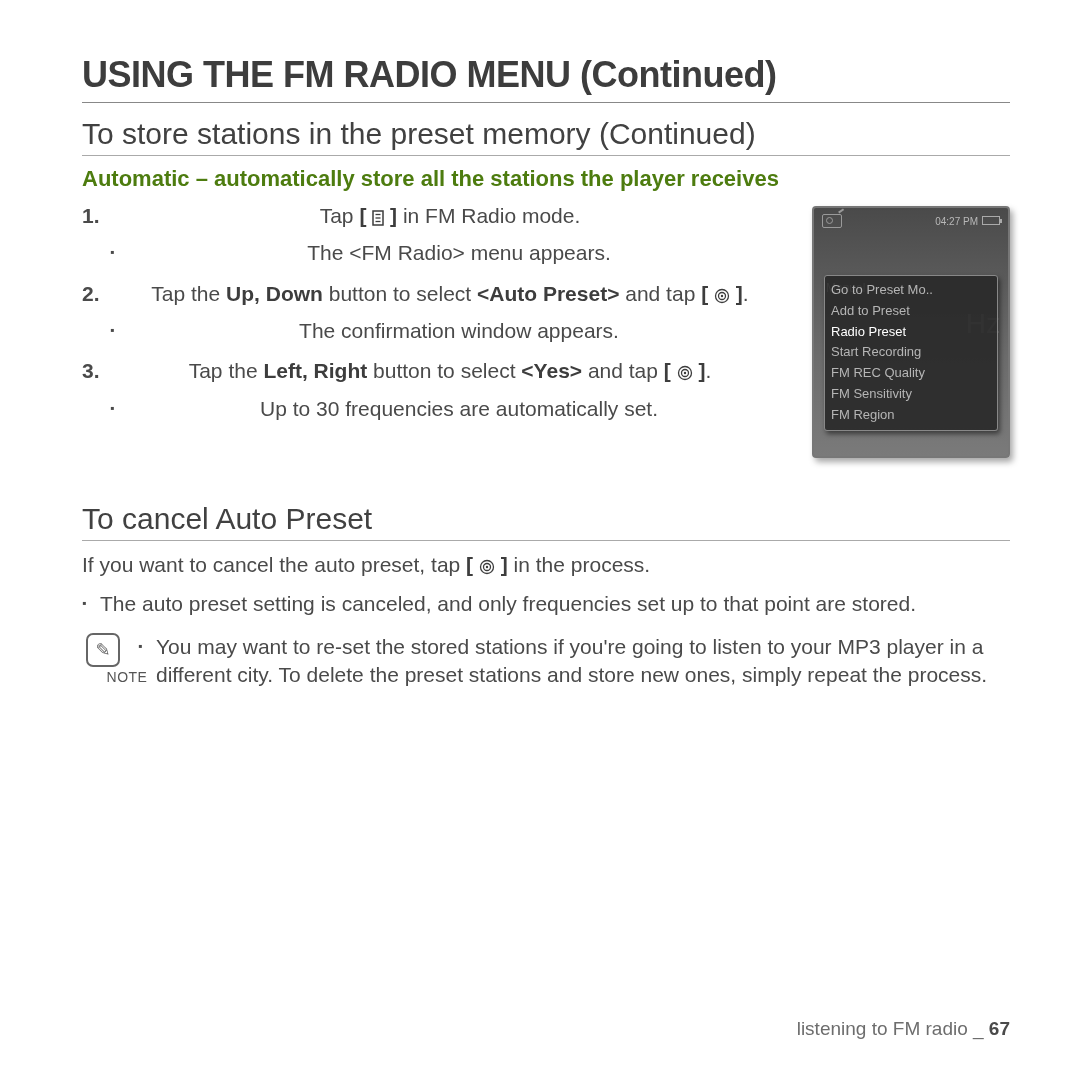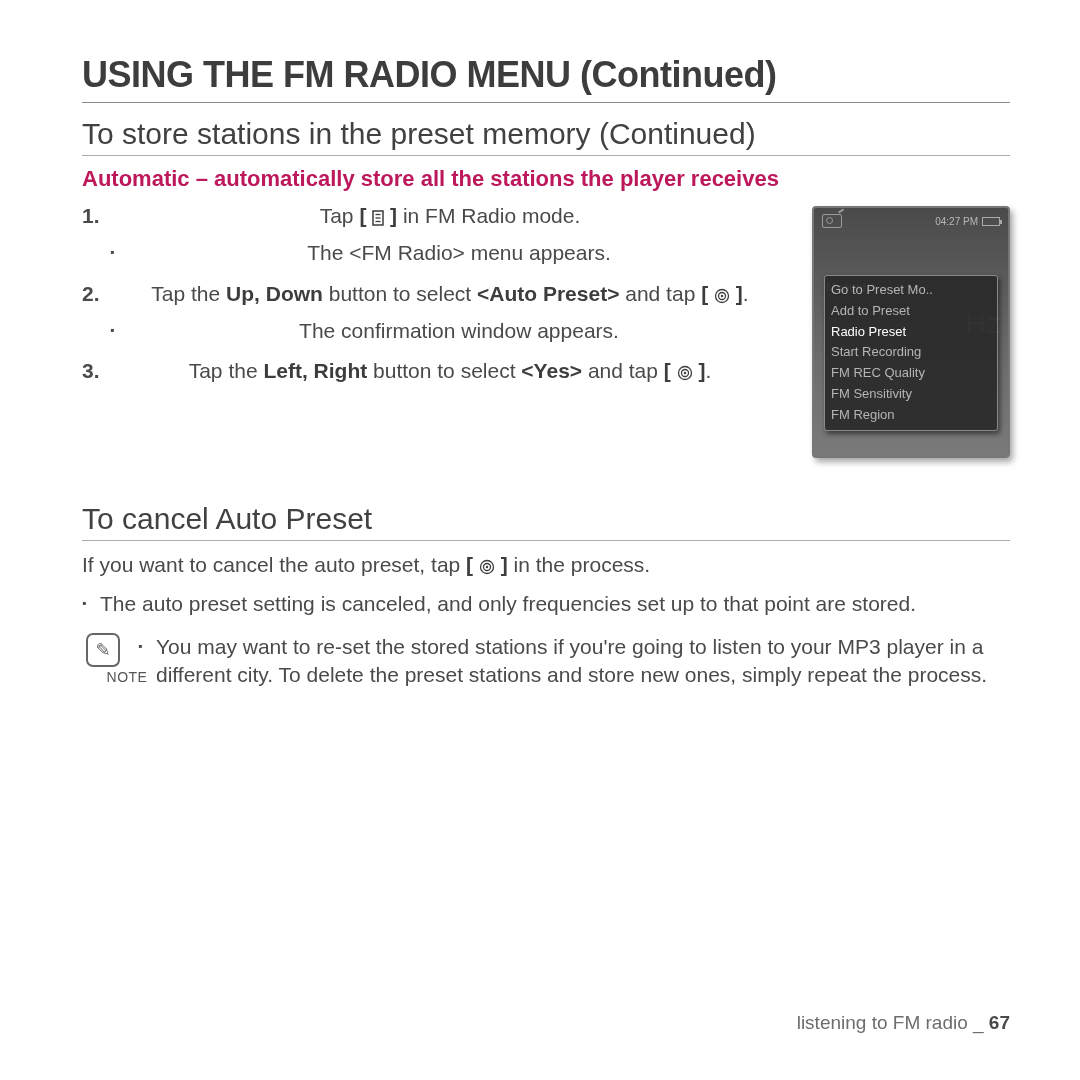--- a/index.html
+++ b/index.html
@@ -25,21 +25,21 @@
     font-size: 30px;
     font-weight: 400;
     color: #414141;
     padding-bottom: 4px;
     border-bottom: 1px solid #aaa;
     margin-bottom: 10px;
   }
   h3.subsection {
     font-size: 22px;
     font-weight: 700;
-    color: #be185d;
+    color: #4d7c0f;
     margin-bottom: 10px;
   }
   .two-col {
     display: flex;
     gap: 22px;
     align-items: flex-start;
   }
   .left-col { flex: 1; }
   ol.steps {
     list-style: none;
@@ -114,21 +114,21 @@
   }
   .radio-icon::before{
     content:""; position:absolute; left:3px; top:2px; width:5px; height:5px;
     border:1px solid #9a9a9a; border-radius:50%;
   }
   .radio-icon::after{
     content:""; position:absolute; right:-3px; top:-5px; width:6px; height:1.5px;
     background:#9a9a9a; transform:rotate(-35deg);
   }
   .dev-bat {
-    display:flex; align-items:center; gap:4px;
+    display:flex; align-items:flex-start; gap:4px;
   }
   .bat { width:18px; height:9px; border:1px solid #aaa; position:relative; }
   .bat::after{content:"";position:absolute;right:-3px;top:2px;width:2px;height:4px;background:#aaa;}
   .hz-bg {
     position:absolute; right:8px; top:100px; color:#8f8f8f; font-size:28px; font-weight:300;
   }
   .dev-label {
     position:absolute; left:12px; top:73px; font-size:12px; color:#d0d0d0;
   }
   .dev-menu {
@@ -155,21 +155,21 @@
   }
   .note-box {
     width:34px; height:34px; border:2px solid #666; border-radius:7px;
     display:flex; align-items:center; justify-content:center;
   }
   .pencil { font-size:18px; color:#666; transform: rotate(0deg); }
   .note-text { font-size:14px; letter-spacing:0.5px; color:#555; margin-top:2px;margin-left:48px;}
   .note-body { flex:1; }
 
   .footer {
-    position:absolute; bottom:46px; right:70px;
+    position:absolute; bottom:40px; right:70px;
     font-size:19px; color:#6d6d6d;
   }
   .footer .num { font-weight:700; color:#4a4a4a; }
   .spacer { height: 44px; }
   b { font-weight:700; color:#3d3d3d; }
 </style>
 </head>
 <body>
 
 <h1 class="page-title">USING THE FM RADIO MENU (Continued)</h1>
@@ -201,20 +201,23 @@
         <ul class="sub">
             <li>The confirmation window appears.</li>
           </ul>
       </li>
       <li>
         <span>Tap the </span><b>Left, Right</b><span> button to select </span><b>&lt;Yes&gt;</b><span> and tap </span><b>[ <span class="inline-icon"><svg width="16" height="16">
                 <circle cx="8" cy="8" r="6.5" fill="none" stroke="#3d3d3d" stroke-width="1.3"></circle>
                 <circle cx="8" cy="8" r="3.5" fill="none" stroke="#3d3d3d" stroke-width="1.3"></circle>
                 <circle cx="8" cy="8" r="1.2" fill="#3d3d3d"></circle>
               </svg></span> ]</b><span>.</span>
+        <ul class="sub">
+            <li>Up to 30 frequencies are automatically set.</li>
+          </ul>
       </li>
     </ol>
   </div>
 
   <div class="device">
     <div class="dev-status">
       <div class="radio-icon"></div>
       <div class="dev-bat">
         <span>04:27 PM</span>
         <span class="bat"></span>

